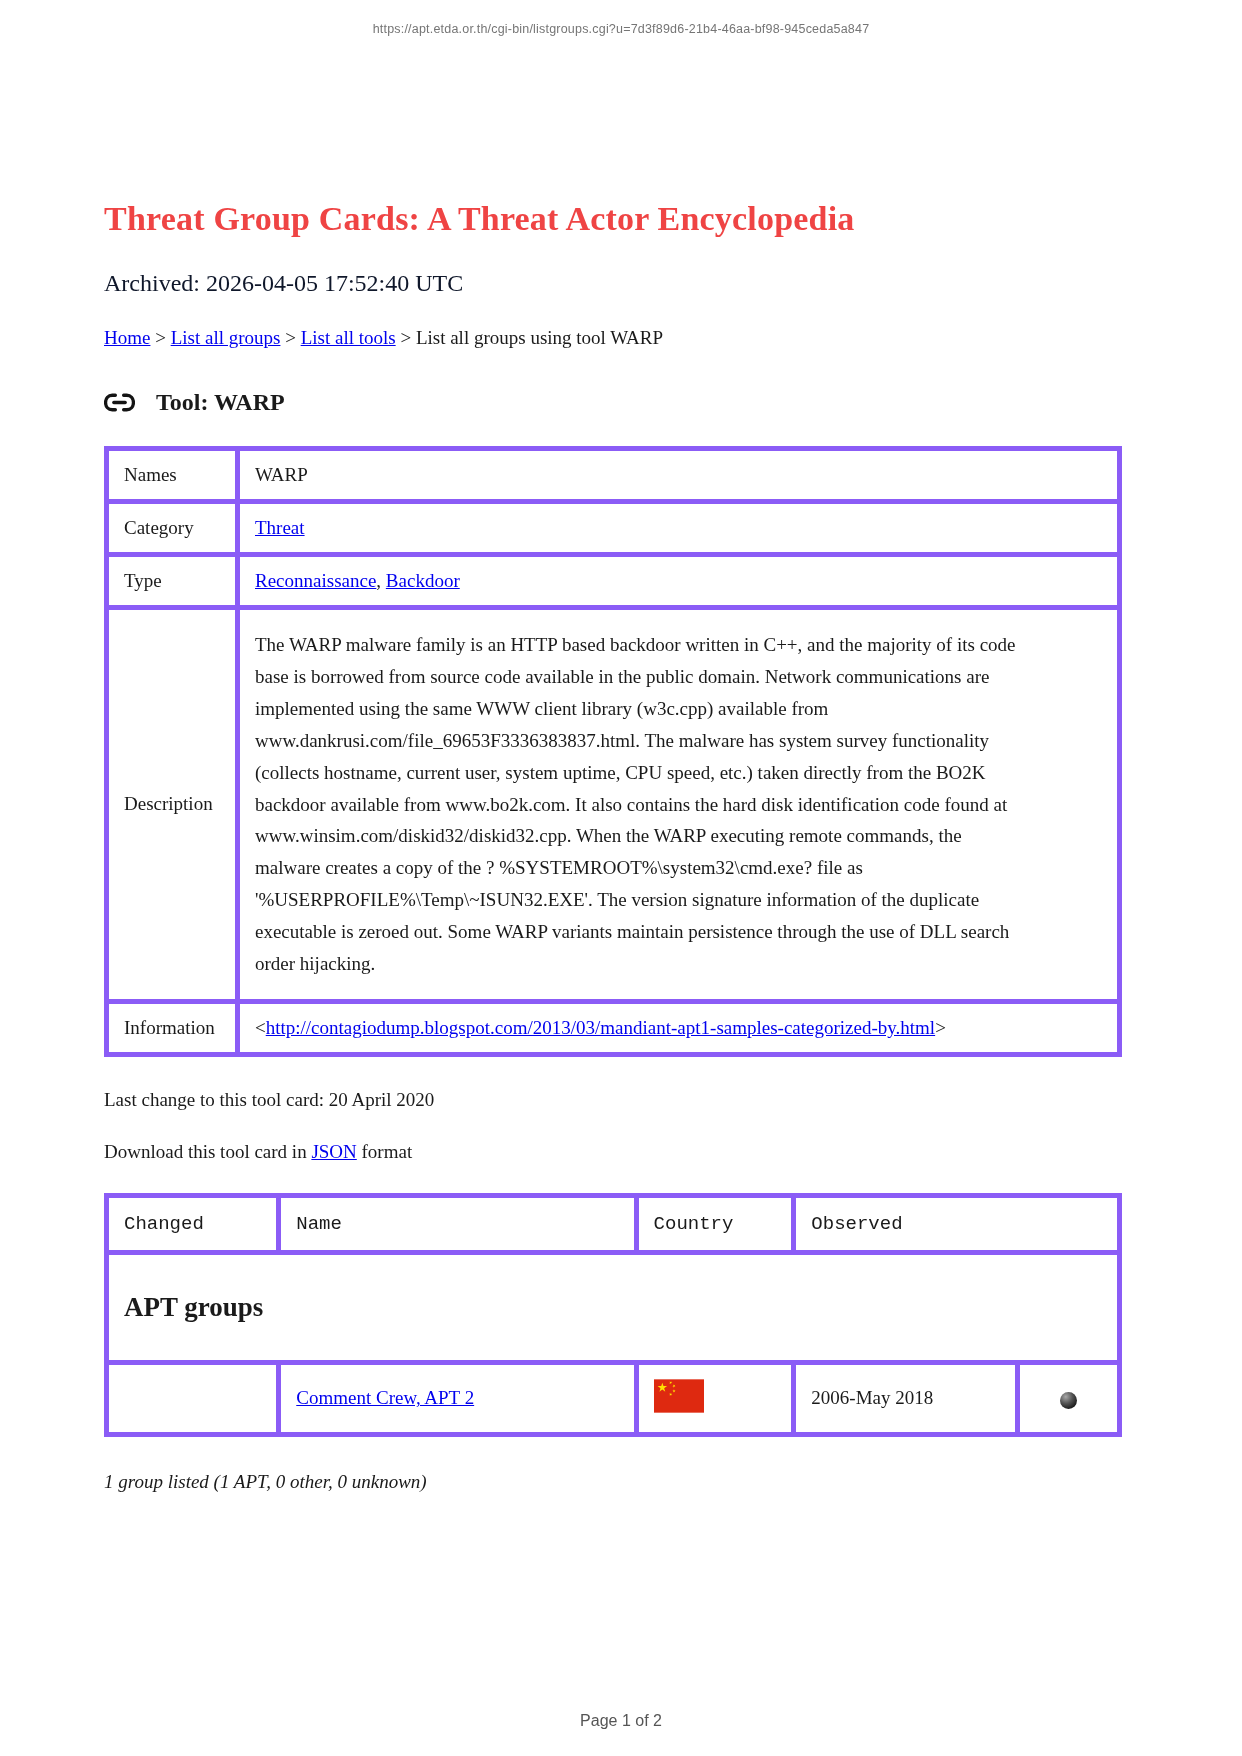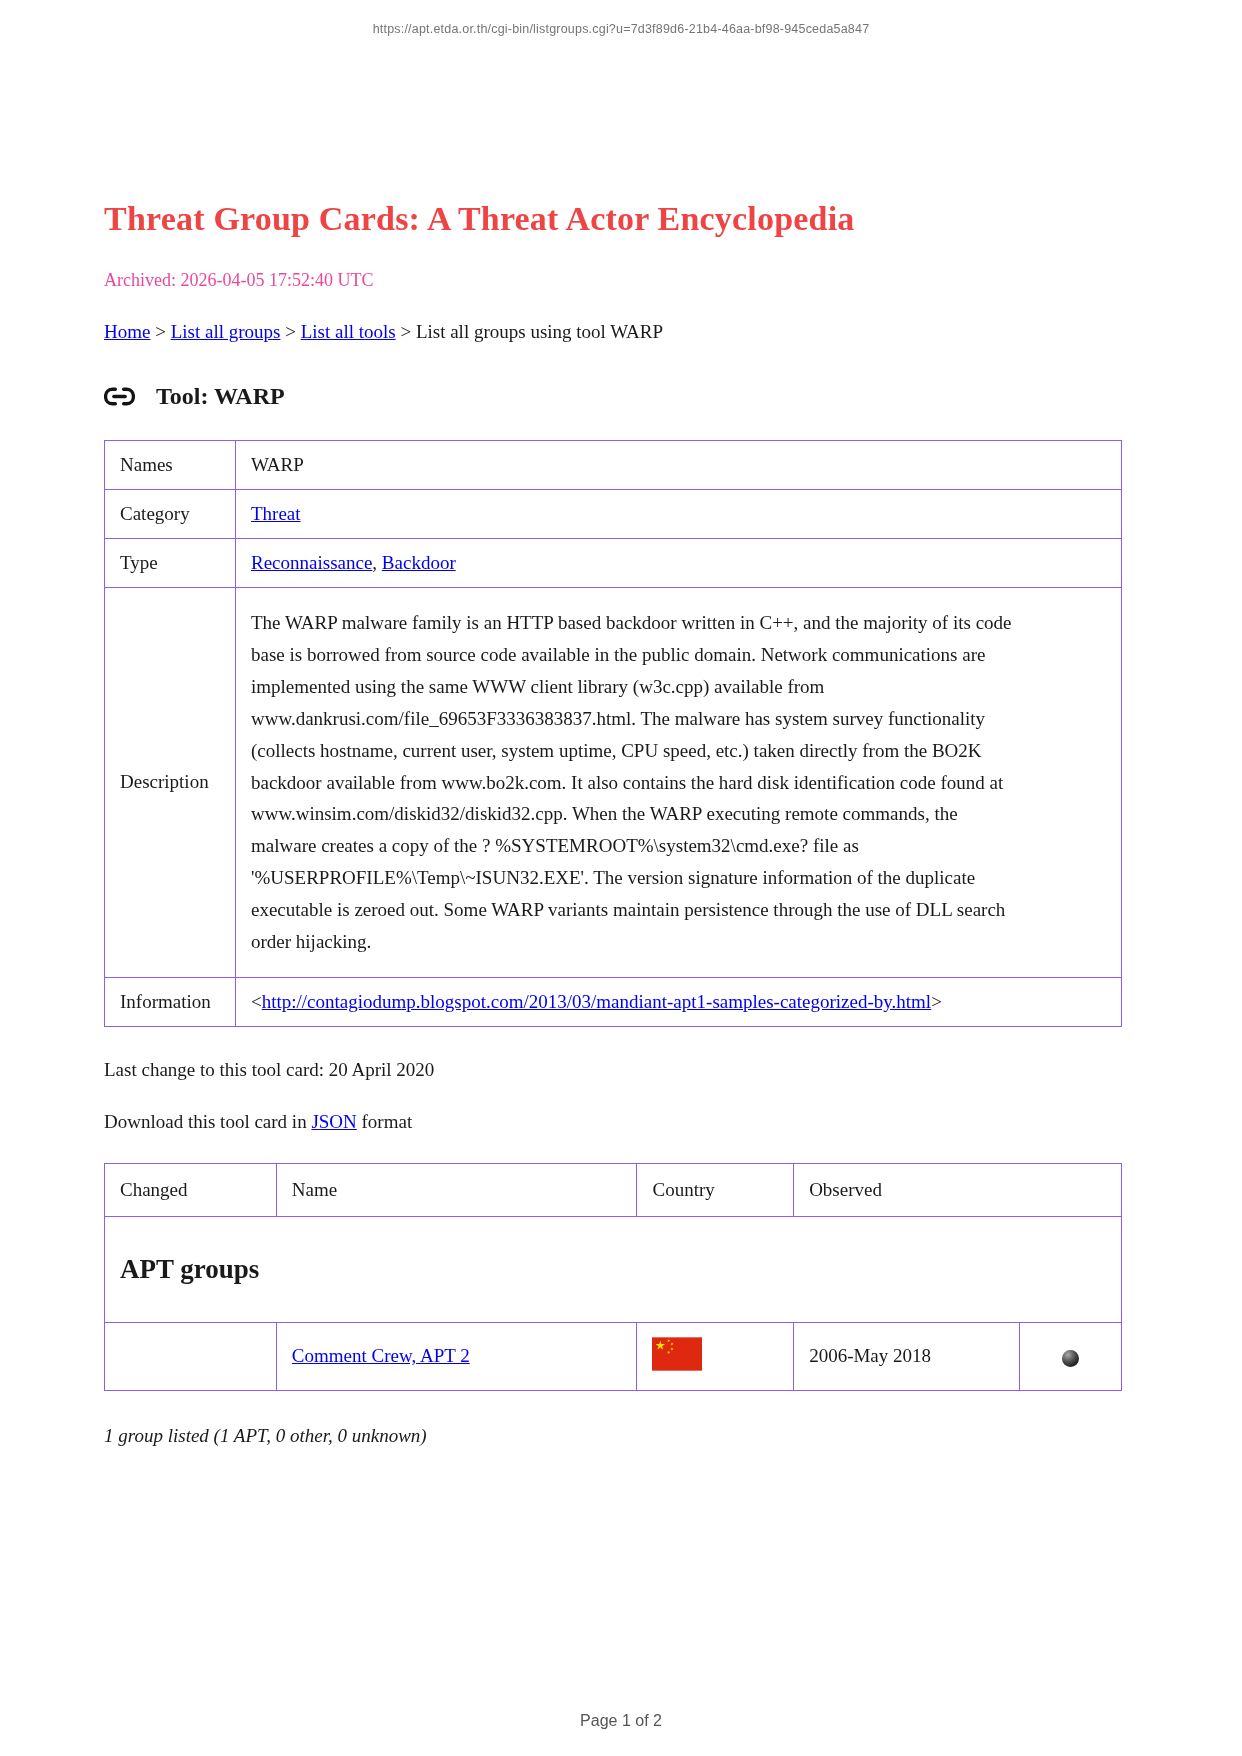--- a/index.html
+++ b/index.html
@@ -15,33 +15,33 @@
     font-size: 12.5px; color: #757575; letter-spacing: 0.2px;
   }
   .print-footer {
     position: absolute; top: 1712px; left: 0; width: 100%;
     text-align: center; font-family: "Liberation Sans", sans-serif;
     font-size: 16px; color: #555555;
   }
   .content { position: absolute; top: 0; left: 104px; width: 1018px; padding-top: 200px; }
   a { color: #0000EE; text-decoration: underline; cursor: pointer; text-align: center; }
   h1.page-title { font-size: 34px; font-weight: bold; color: #ef4444; margin: 0 0 32px 0; letter-spacing: 0.2px; }
-  .archived { font-size: 18px; color: #ec4899; margin: 0 0 30px 0; }
+  .archived { font-size: 24px; color: #0f172a; margin: 0 0 30px 0; }
   .breadcrumb { font-size: 19px; margin: 0 0 40px 0; }
   .breadcrumb .sep { color: #1a1a1a; }
   .tool-heading { font-size: 24px; font-weight: bold; margin: 0 0 26px 0; display: flex; align-items: flex-start; gap: 21px; }
   .tool-heading svg { margin-top: 2px; }
   table { border-collapse: collapse; width: 1018px; font-size: 19px; }
-  td, th { border: 1px solid #8b5cf6; padding: 13px 15px; vertical-align: middle; text-align: left; font-weight: normal; }
+  td, th { border: 5px solid #8b5cf6; padding: 13px 15px; vertical-align: middle; text-align: left; font-weight: normal; }
   .tool-table td.label-col { width: 131px; }
   .tool-table .desc-text { display: block; max-width: 762px; line-height: 1.68; padding: 6px 0; }
   .below-table { margin-top: 32px; }
   .below-table p { margin: 0 0 30px 0; font-size: 19px; }
   h3.groups-heading { font-size: 20px; font-weight: bold; margin: 40px 0 28px 0; }
-  .groups-table th { padding: 15px 15px; }
+  .groups-table th { padding: 15px 15px; font-family: Liberation Mono, monospace; }
   .groups-table .col-changed { width: 178px; }
   .groups-table .col-name { width: 382px; }
   .groups-table .col-country { width: 162px; }
   .groups-table .col-observed { width: 238px; }
   .groups-table .col-ball { width: 107px; text-align: center; }
   .groups-table h2.section-heading { font-size: 27px; font-weight: bold; margin: 24px 0; }
   .groups-table td.flag-cell { padding: 14px 15px; }
   .ball-icon {
     display: inline-block; width: 17px; height: 17px; border-radius: 50%;
     background: radial-gradient(circle at 34% 28%, #a9a9a9 0%, #555 40%, #0c0c0c 85%);

